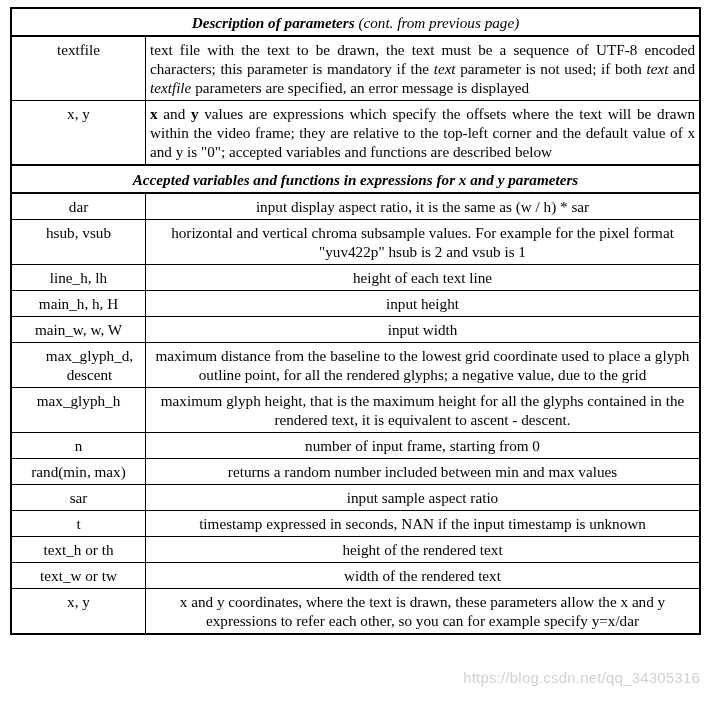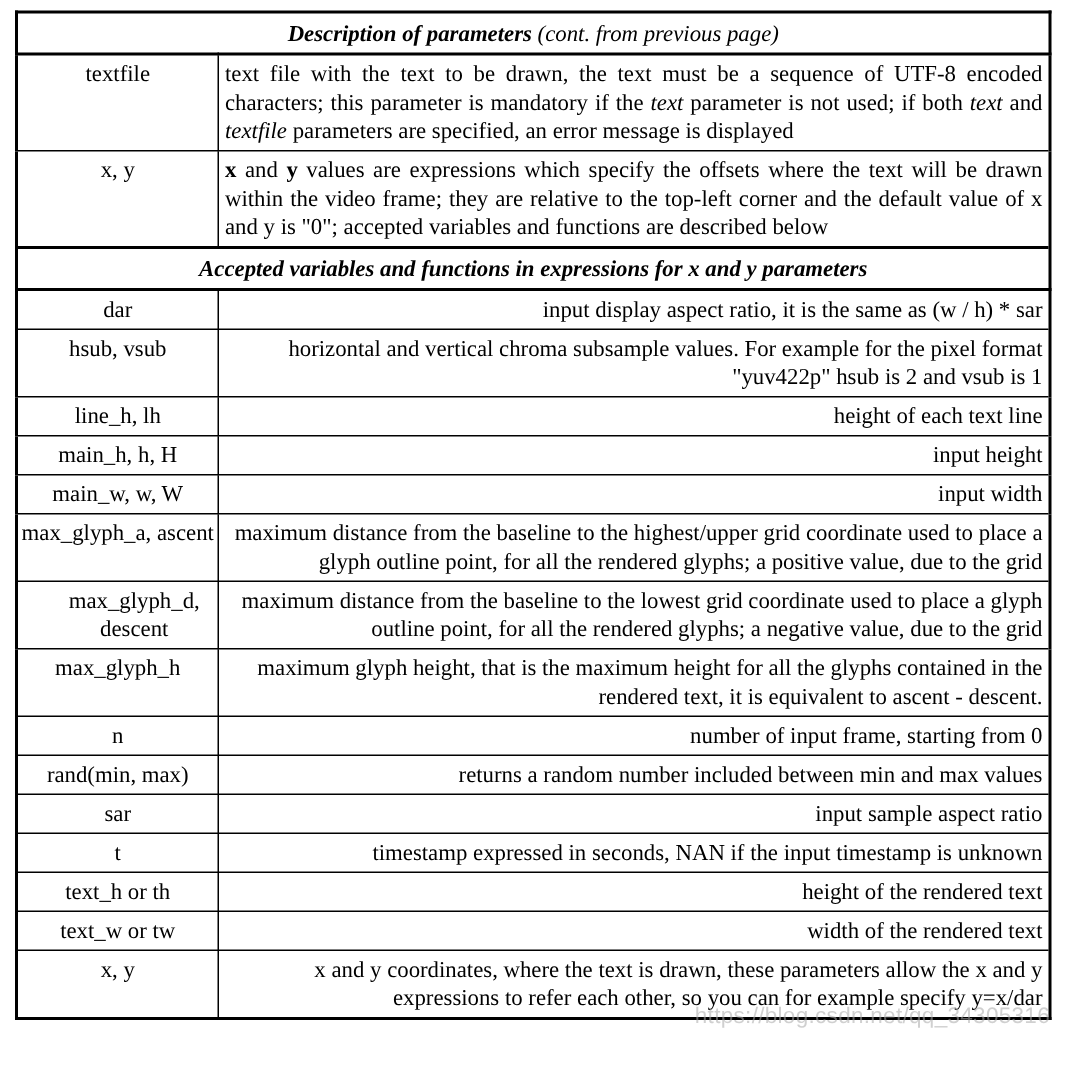--- a/index.html
+++ b/index.html
@@ -29,21 +29,21 @@
       vertical-align: top;
       padding: 3px 4px 3px 4px;
     }
     table.doc td.name {
       width: 107px;
       text-align: center;
       padding-left: 2px;
       padding-right: 2px;
     }
     table.doc td.desc {
-      text-align: right;
+      text-align: center;
     }
     table.doc td.desc.just {
       text-align: justify;
       text-align-last: left;
     }
     table.doc tr.header td {
       text-align: center;
       border: 2px solid #000;
       padding-top: 4px;
       padding-bottom: 3px;
@@ -101,24 +101,20 @@
       </tr>
       <tr>
         <td class="name" style="border-left: 2px solid rgb(0, 0, 0); margin-top: 15px;">main_h, h, H</td>
         <td class="desc" style="border-right: 2px solid rgb(0, 0, 0);">input height</td>
       </tr>
       <tr>
         <td class="name" style="border-left: 2px solid rgb(0, 0, 0);">main_w, w, W</td>
         <td class="desc" style="border-right: 2px solid rgb(0, 0, 0);">input width</td>
       </tr>
       <tr>
-        <td class="name" style="border-left: 2px solid rgb(0, 0, 0);">max_glyph_a, ascent</td>
-        <td class="desc" style="border-right: 2px solid rgb(0, 0, 0);">maximum distance from the baseline to the highest/upper grid coordinate used to place a glyph outline point, for all the rendered glyphs; a positive value, due to the grid</td>
-      </tr>
-      <tr>
         <td class="name" style="border-left: 2px solid rgb(0, 0, 0); padding-left: 24px;">max_glyph_d, descent</td>
         <td class="desc" style="border-right: 2px solid rgb(0, 0, 0);">maximum distance from the baseline to the lowest grid coordinate used to place a glyph outline point, for all the rendered glyphs; a negative value, due to the grid</td>
       </tr>
       <tr>
         <td class="name" style="border-left: 2px solid rgb(0, 0, 0);">max_glyph_h</td>
         <td class="desc" style="border-right: 2px solid rgb(0, 0, 0);">maximum glyph height, that is the maximum height for all the glyphs contained in the rendered text, it is equivalent to ascent - descent.</td>
       </tr>
       <tr>
         <td class="name" style="border-left: 2px solid rgb(0, 0, 0);">n</td>
         <td class="desc" style="border-right: 2px solid rgb(0, 0, 0);">number of input frame, starting from 0</td>

